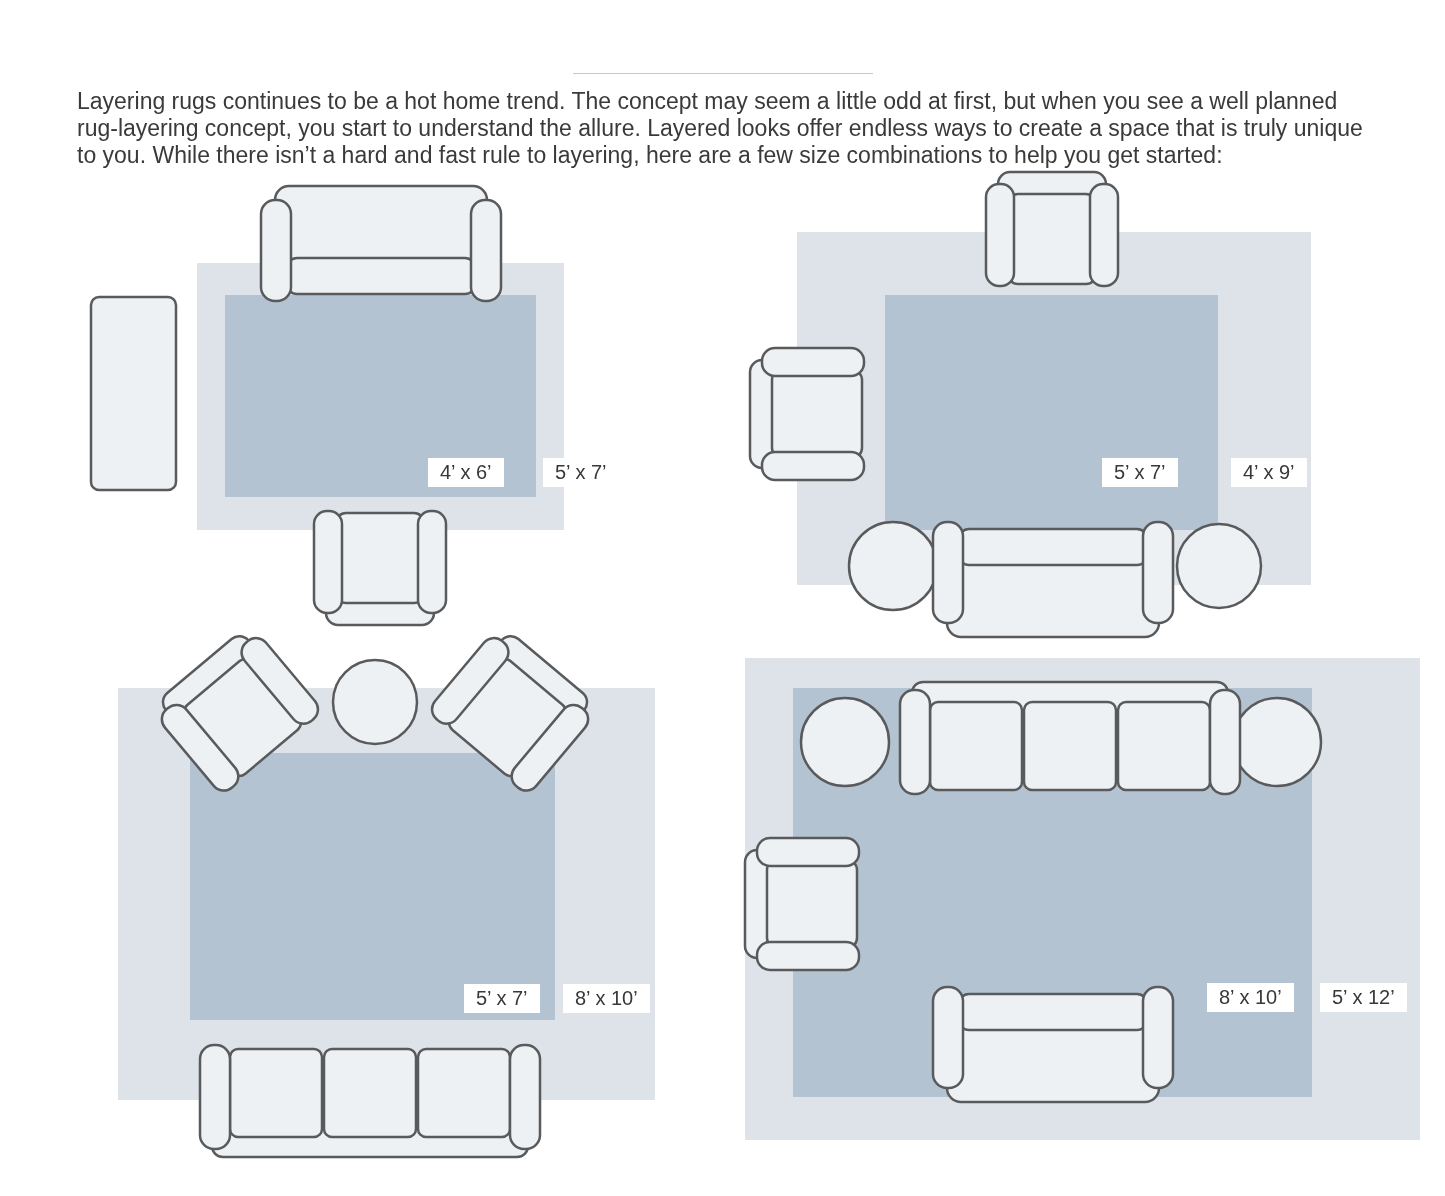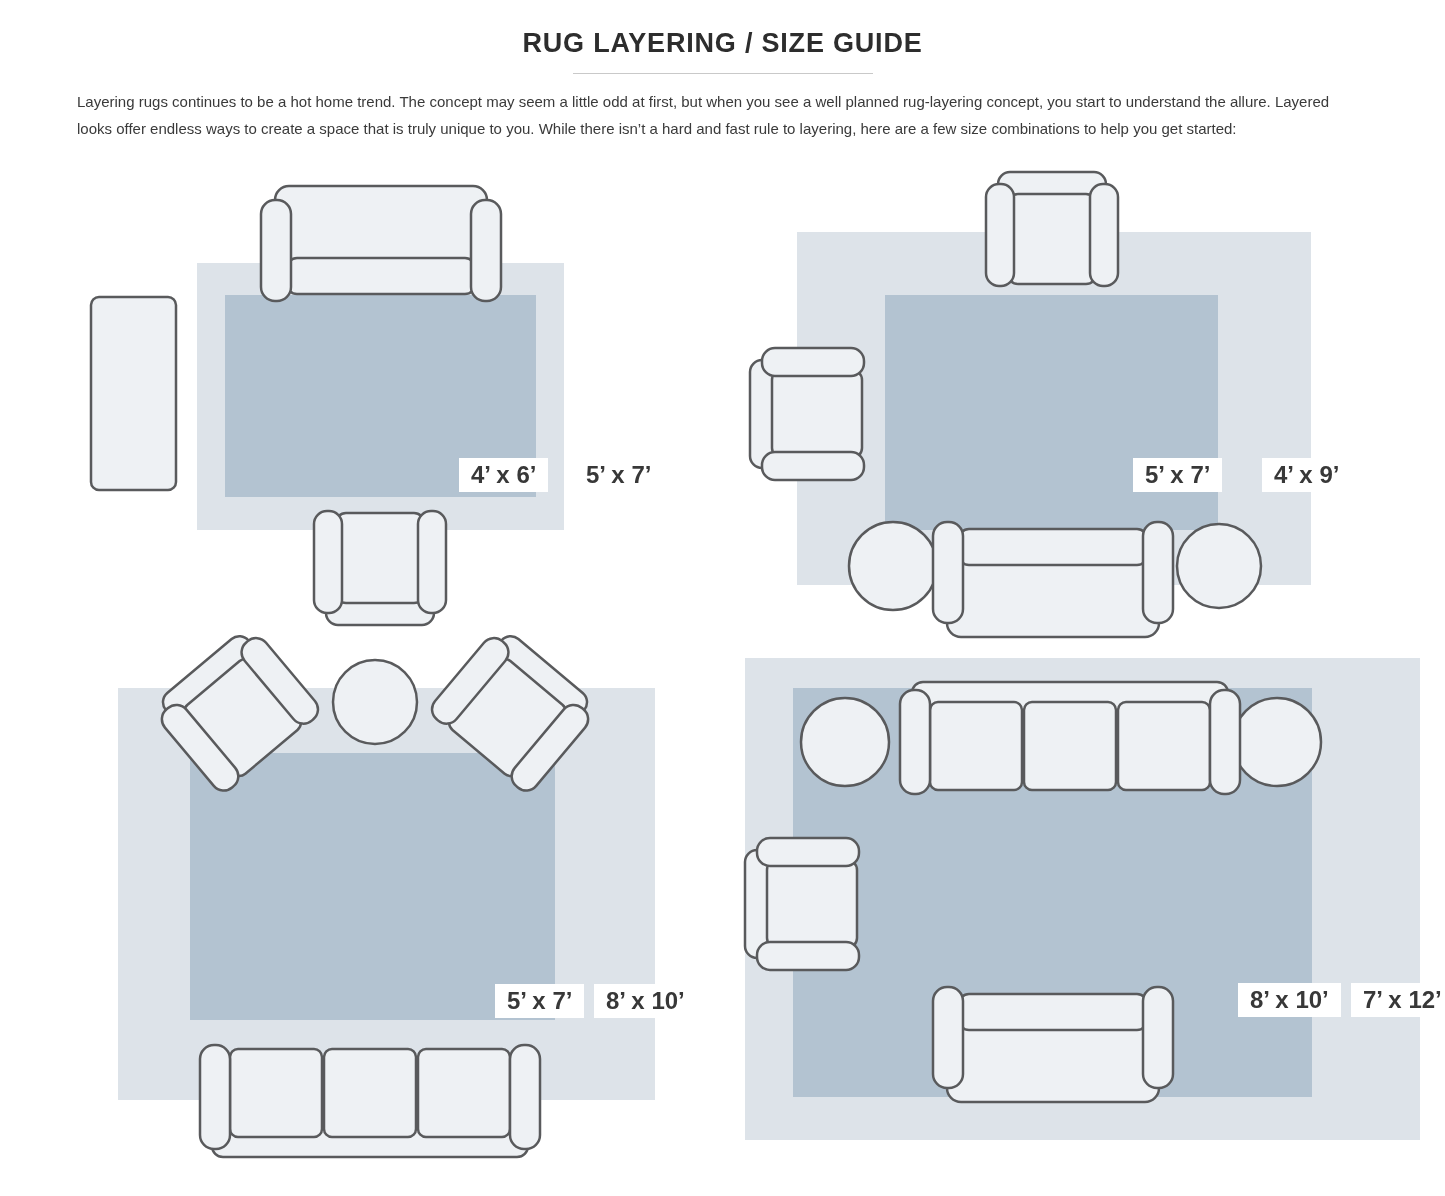--- a/index.html
+++ b/index.html
@@ -44,21 +44,21 @@
     width: 300px;
     height: 0;
     border-top: 1px solid #c9c9c9;
   }
 
   .intro-text {
     position: absolute;
     top: 88px;
     left: 77px;
     width: 1290px;
-    font-size: 15px;
+    font-size: 23px;
     line-height: 27px;
     color: var(--body-text, #3a3a3a);
   }
 
   .diagram-svg {
     position: absolute;
     top: 0;
     left: 0;
     width: 1445px;
     height: 1196px;
@@ -70,33 +70,31 @@
     fill: var(--furniture-fill, #eef1f4);
     stroke: var(--furniture-stroke, #595a5c);
     stroke-width: 2.5;
     stroke-linejoin: round;
   }
 
   .size-label {
     position: absolute;
     background: #ffffff;
     color: var(--label-text, #383838);
-    font-size: 24px;
-    font-weight: bold;
+    font-size: 20px;
+    font-weight: normal;
     padding: 3px 12px;
     white-space: nowrap;
-    margin-left: 31px;
   }
 </style>
 </head>
 <body>
 
 <div class="page">
 
-  <h1 class="page-title">RUG LAYERING / SIZE GUIDE</h1>
   <div class="title-divider"></div>
   <p class="intro-text">Layering rugs continues to be a hot home trend. The concept may seem a little odd at first, but when you see a well planned rug-layering concept, you start to understand the allure. Layered looks offer endless ways to create a space that is truly unique to you. While there isn’t a hard and fast rule to layering, here are a few size combinations to help you get started:</p>
 
   <svg class="diagram-svg" viewBox="0 0 1445 1196" xmlns="http://www.w3.org/2000/svg">
 
     <defs>
       <g id="armchair-shape">
         <rect class="furn" x="12" y="0" width="108" height="32" rx="12"></rect>
         <rect class="furn" x="22" y="22" width="88" height="90" rx="10"></rect>
         <rect class="furn" x="0" y="12" width="28" height="102" rx="13"></rect>
@@ -159,15 +157,15 @@
   <div class="size-label" style="left:428px; top:458px;">4’ x 6’</div>
   <div class="size-label" style="left:543px; top:458px;">5’ x 7’</div>
 
   <div class="size-label" style="left:1102px; top:458px;">5’ x 7’</div>
   <div class="size-label" style="left:1231px; top:458px;">4’ x 9’</div>
 
   <div class="size-label" style="left:464px; top:984px;">5’ x 7’</div>
   <div class="size-label" style="left:563px; top:984px;">8’ x 10’</div>
 
   <div class="size-label" style="left:1207px; top:983px;">8’ x 10’</div>
-  <div class="size-label" style="left:1320px; top:983px;">7’ x 12’</div>
+  <div class="size-label" style="left:1320px; top:983px;">5’ x 12’</div>
 
 </div>
 
 </body></html>

